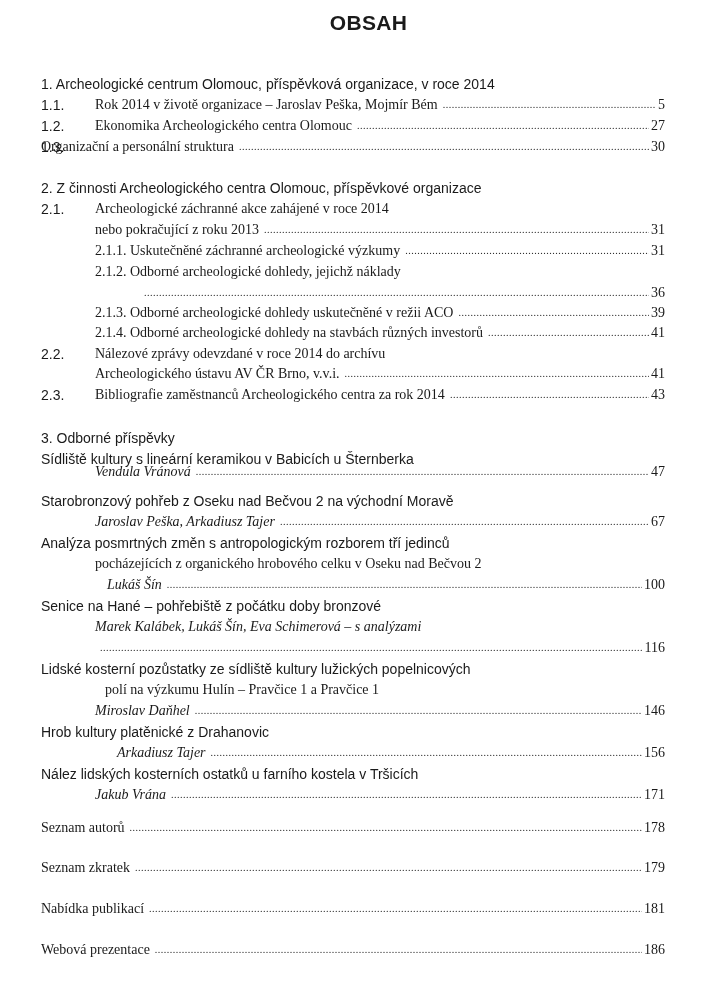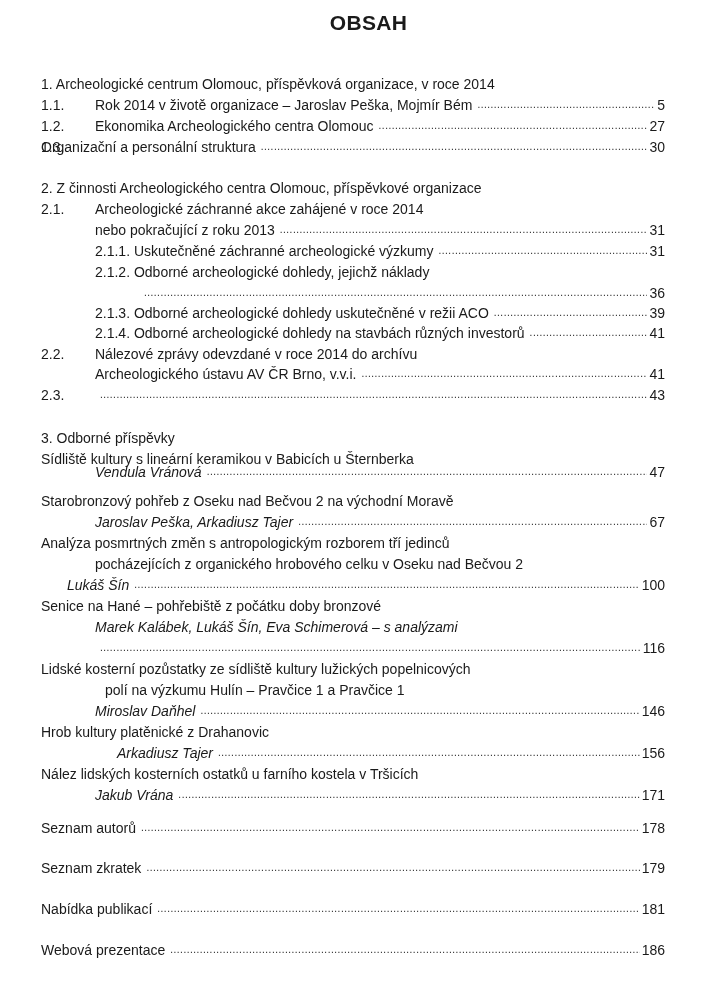--- a/index.html
+++ b/index.html
@@ -13,21 +13,21 @@
     text-align: center; font-weight: bold; font-size: 21px; letter-spacing: 0.3px;
   }
   .toc { position: absolute; left: 41px; width: 624px; top: 0; }
   .line {
     position: absolute; left: 0; width: 624px; height: 20px;
     font-size: 14px; line-height: 20px; white-space: nowrap;
     display: flex; align-items: baseline;
   }
   .sec-head { font-weight: normal; font-size: 14px; }
   .num { position: absolute; left: 0; }
-  .txt { display: flex; align-items: flex-end; flex: 1; min-width: 0; }
+  .txt { display: flex; align-items: flex-end; flex: 1; min-width: 0; font-family: Liberation Serif, serif; }
   .label { white-space: nowrap; }
   .author { font-style: italic; }
   .dots {
     flex: 1; overflow: hidden; white-space: nowrap; margin: 0 2px 0 5px;
     letter-spacing: 0.5px; font-size: 10px; color: #222;
   }
   .dots::before {
     content: "................................................................................................................................................................................................................................................................................................................................................................................................................................................................";
   }
   .page { white-space: nowrap; text-align: right; }
@@ -122,20 +122,21 @@
   <div class="line" style="top:364px">
     <span class="txt" style="margin-left:54px">
       <span class="label">Archeologického ústavu AV ČR Brno, v.v.i.</span>
       <span class="dots"></span>
       <span class="page">41</span>
     </span>
   </div>
   <div class="line" style="top:385px">
     <span class="num">2.3.</span>
     <span class="txt" style="margin-left:54px">
+      <span class="label">Bibliografie zaměstnanců Archeologického centra za rok 2014</span>
       <span class="dots"></span>
       <span class="page">43</span>
     </span>
   </div>
 
   <div class="line sec-head" style="top:428px">3. Odborné příspěvky</div>
 
   <div class="line" style="top:449px">
     <span class="label">Sídliště kultury s lineární keramikou v Babicích u Šternberka</span>
   </div>
@@ -160,21 +161,21 @@
 
   <div class="line" style="top:533px">
     <span class="label">Analýza posmrtných změn s antropologickým rozborem tří jedinců</span>
   </div>
   <div class="line" style="top:554px">
     <span class="txt" style="margin-left:54px">
       <span class="label">pocházejících z organického hrobového celku v Oseku nad Bečvou 2</span>
     </span>
   </div>
   <div class="line" style="top:575px">
-    <span class="txt" style="margin-left:26px">
+    <span class="txt" style="margin-left:66px">
       <span class="label author">Lukáš Šín</span>
       <span class="dots"></span>
       <span class="page">100</span>
     </span>
   </div>
 
   <div class="line" style="top:596px">
     <span class="label">Senice na Hané – pohřebiště z počátku doby bronzové</span>
   </div>
   <div class="line" style="top:617px">

